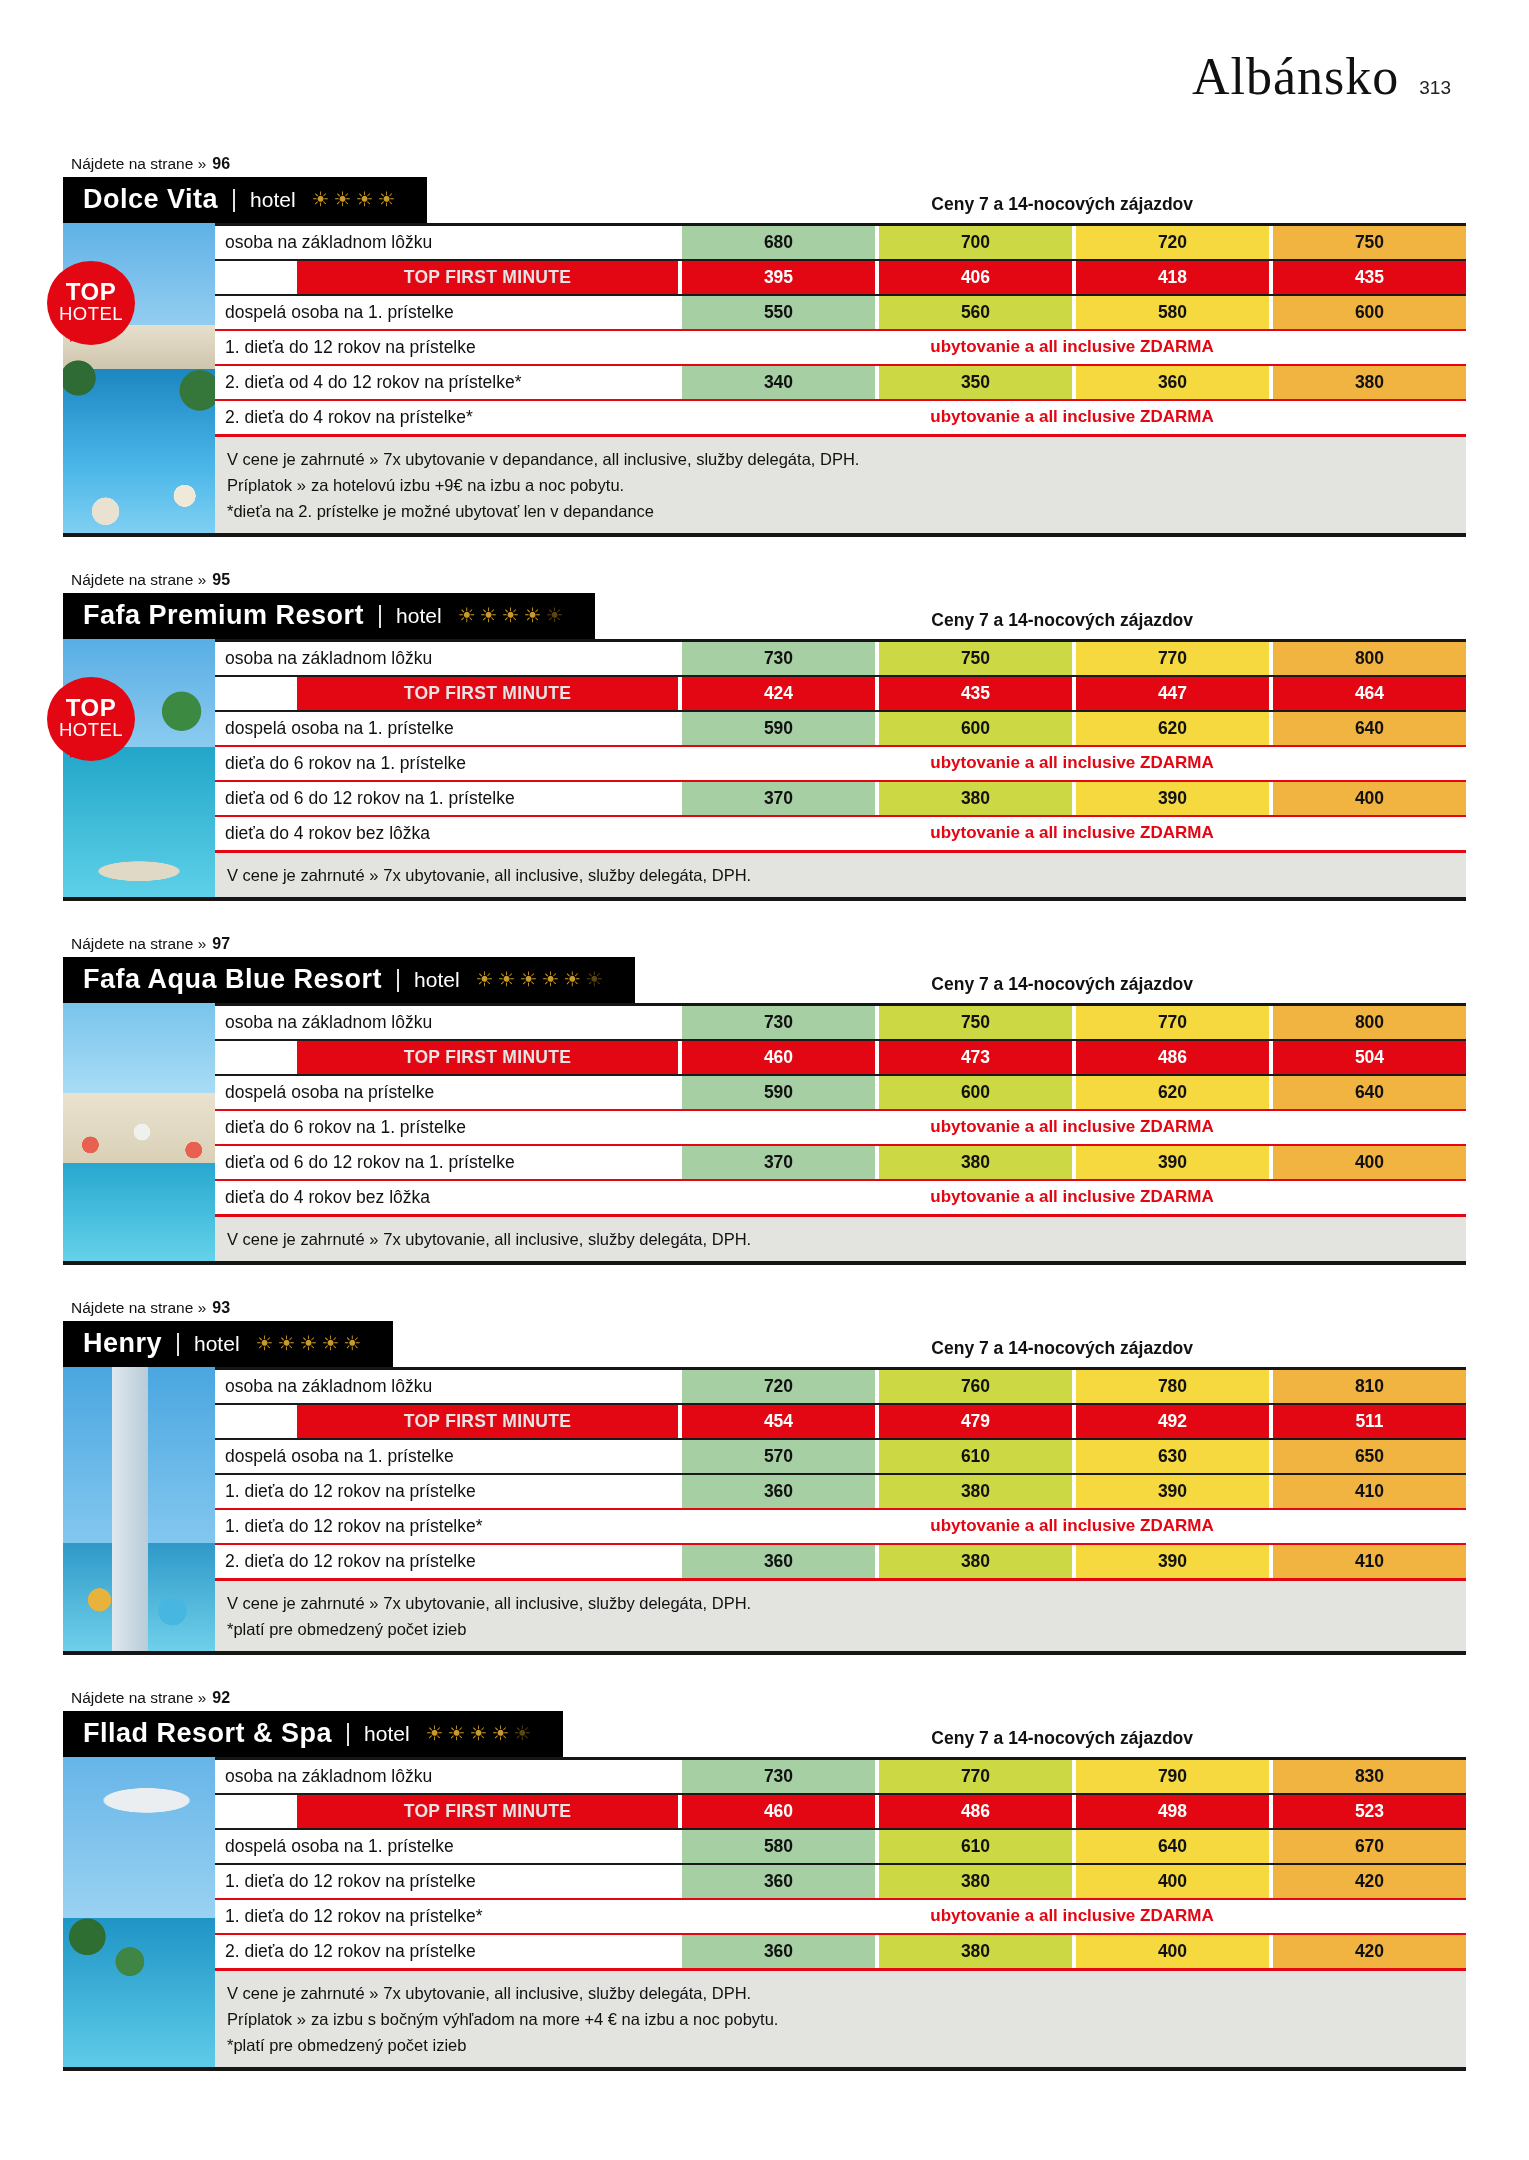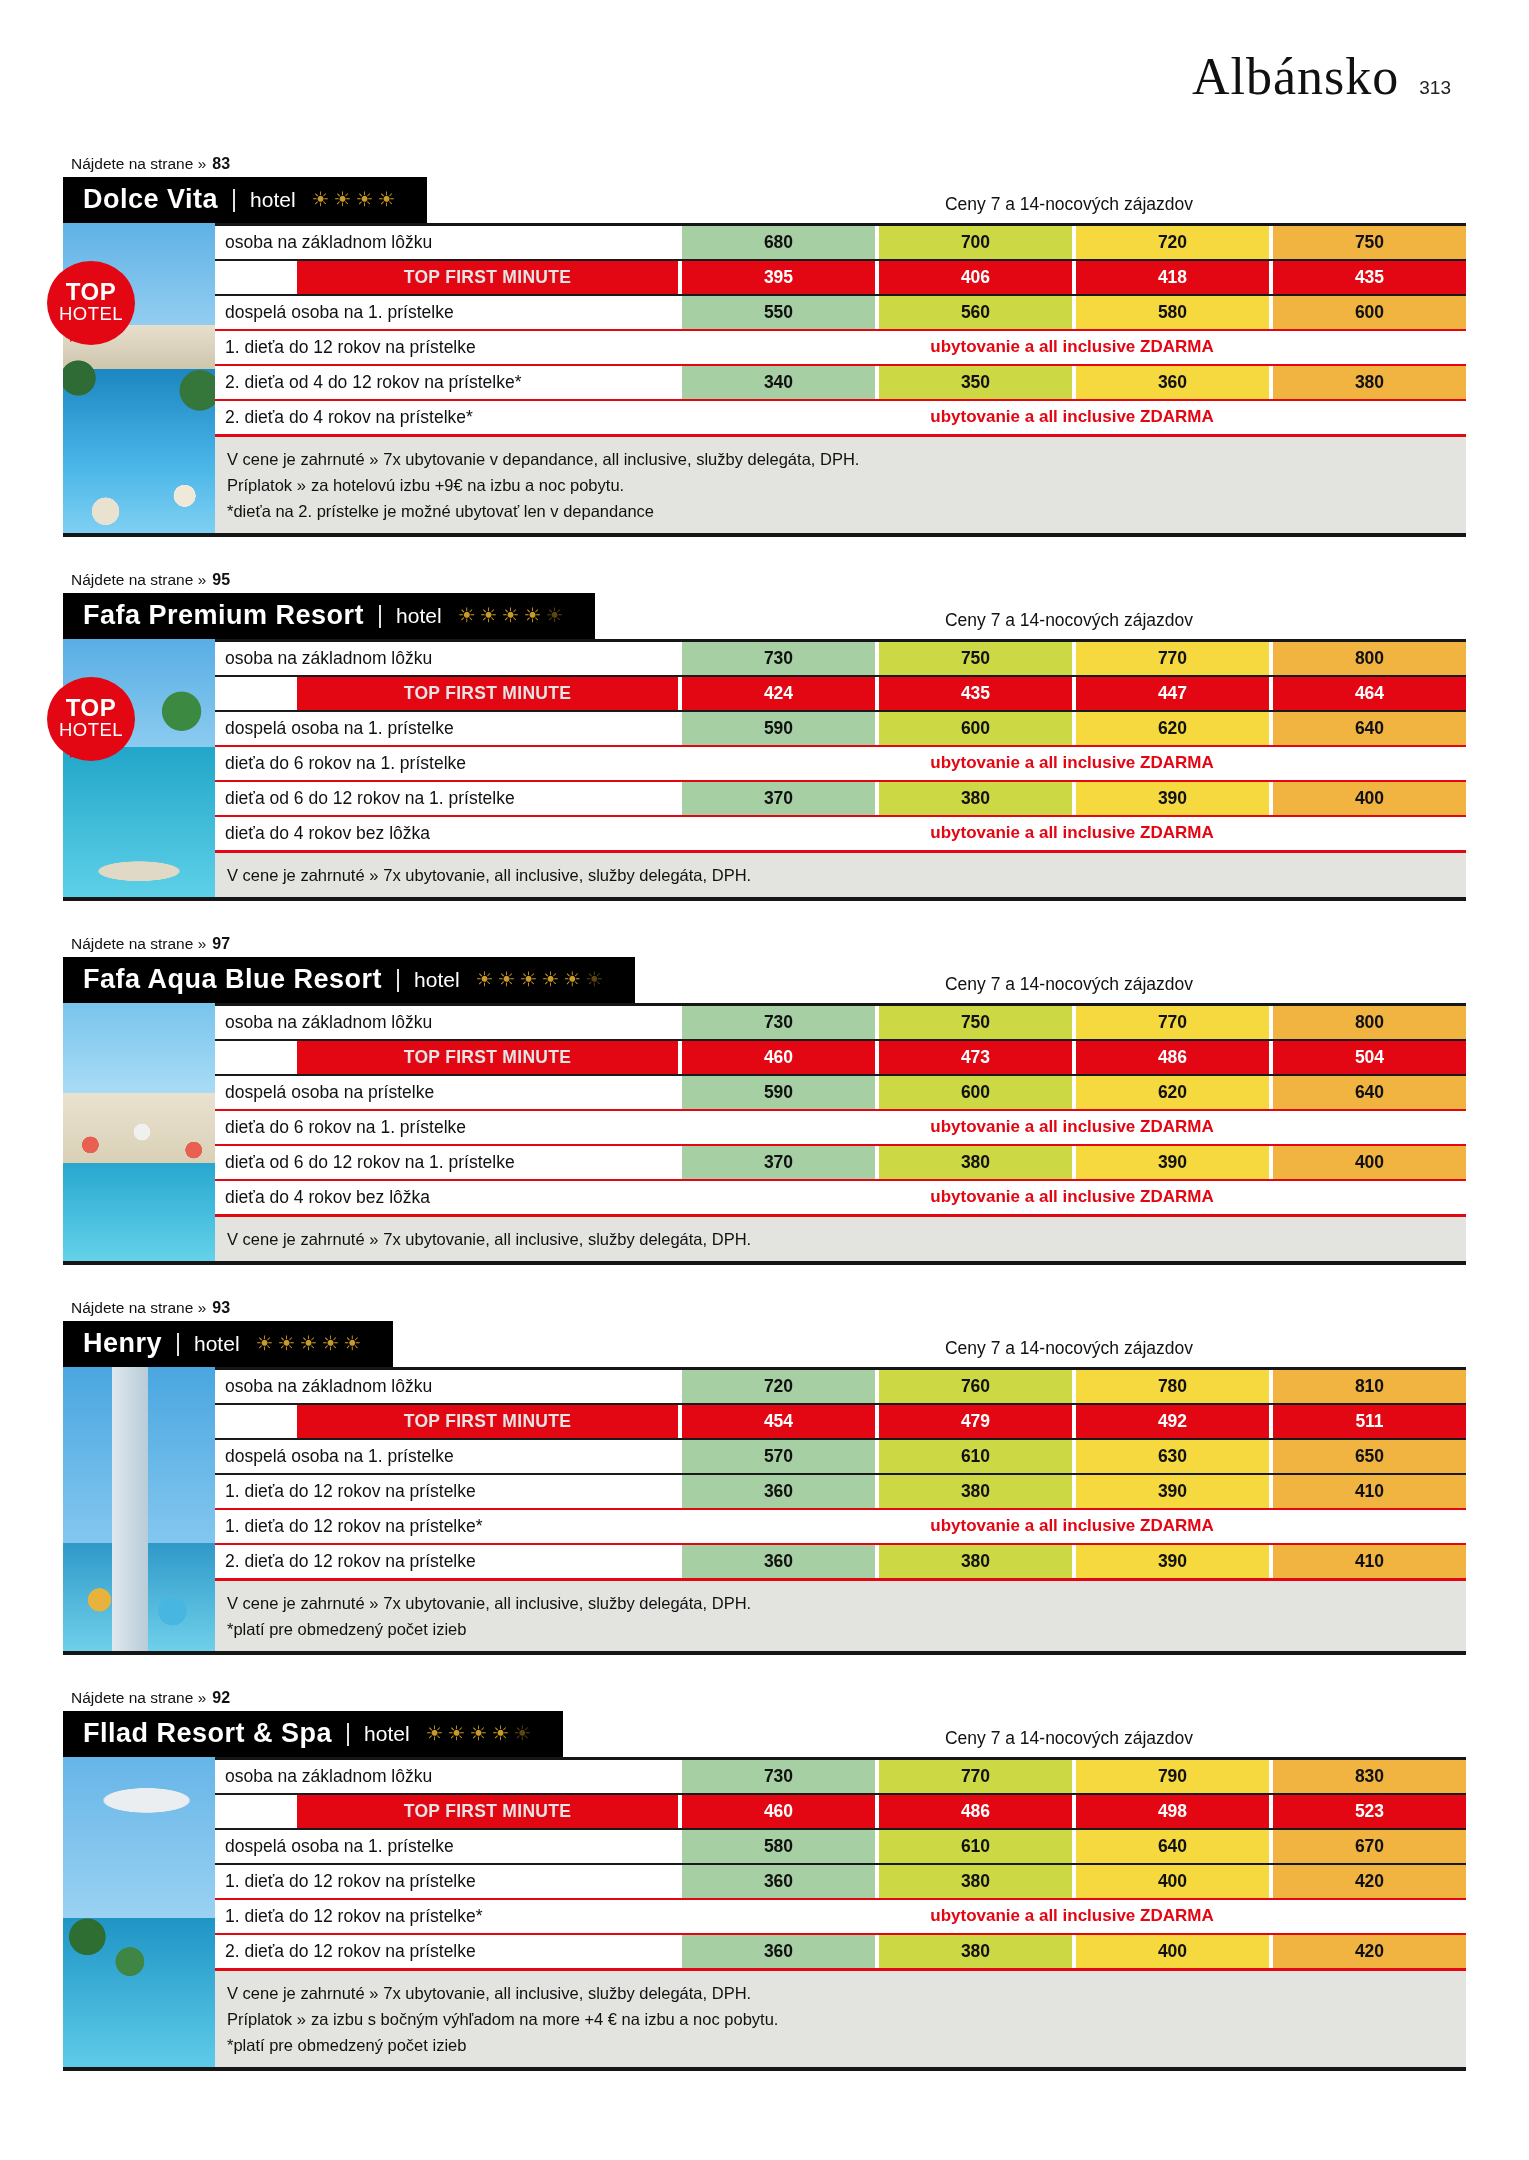--- a/index.html
+++ b/index.html
@@ -24,21 +24,21 @@
 
   .head-row{position:relative;height:46px;}
   .titlebar{position:absolute;left:0;top:0;bottom:0;background:var(--barbg);
     color:#fff;display:flex;align-items:center;padding:0 28px 0 20px;gap:13px;white-space:nowrap;}
   .hotel-name{font-weight:bold;font-size:27px;letter-spacing:.5px;}
   .bar-sep{font-weight:300;font-size:23px;opacity:.95;}
   .hotel-type{font-size:21px;}
   .stars{color:var(--gold);font-size:20px;letter-spacing:4px;margin-left:3px;
     font-family:"DejaVu Sans", sans-serif;transform:translateY(-1px);}
   .sun.dim{opacity:.45;}
-  .prices-label{position:absolute;right:273px;bottom:8px;font-weight:normal;font-size:17.5px;margin-left:28px;}
+  .prices-label{position:absolute;right:273px;bottom:8px;font-weight:bold;font-size:17.5px;margin-left:28px;}
 
   
   .body{display:flex;border-bottom:4px solid #161616;}
   .photo{width:152px;flex:none;position:relative;}
   .gridcol{flex:1;display:flex;flex-direction:column;border-top:3px solid #161616;}
   .grid{display:flex;flex-direction:column;}
 
   .row{display:flex;height:33px;background:#fff;}
   .row + .row{border-top:2px solid #1a1a1a;}
   .row + .row.free,.row.free + .row{border-top-color:var(--red);}
@@ -103,21 +103,21 @@
 
 <header class="page-header">
   <h1>Albánsko</h1>
   <span class="pagenum">313</span>
 </header>
 
 <div class="content" id="sections">
   <section class="hotel-section first">
     <div class="findpage">
       <span class="find-label">Nájdete na strane »</span>
-      <span class="find-num">83</span>
+      <span class="find-num">96</span>
     </div>
     <div class="head-row">
       <div class="titlebar">
         <span class="hotel-name">Dolce Vita</span>
         <span class="bar-sep">|</span>
         <span class="hotel-type">hotel</span>
         <span class="stars"><span class="sun">☀</span><span class="sun">☀</span><span class="sun">☀</span><span class="sun">☀</span></span>
       </div>
       <div class="prices-label">Ceny 7 a 14-nocových zájazdov</div>
     </div>

